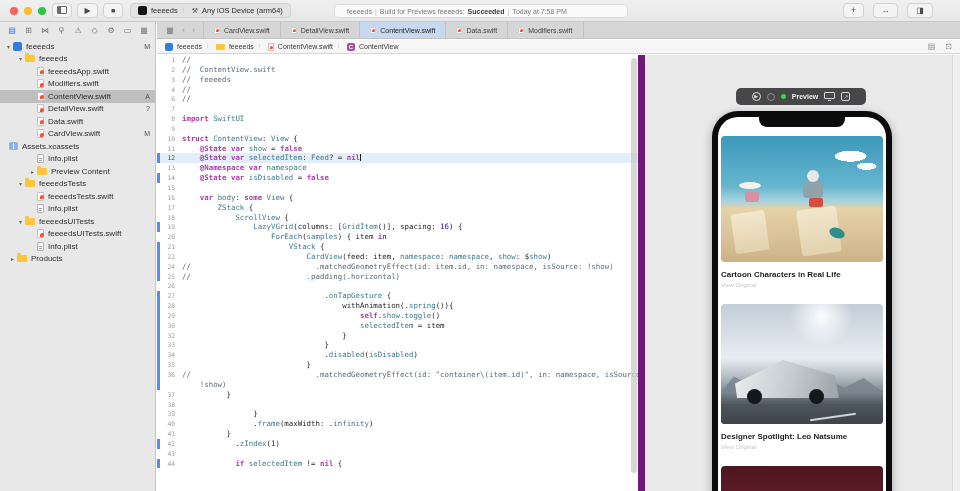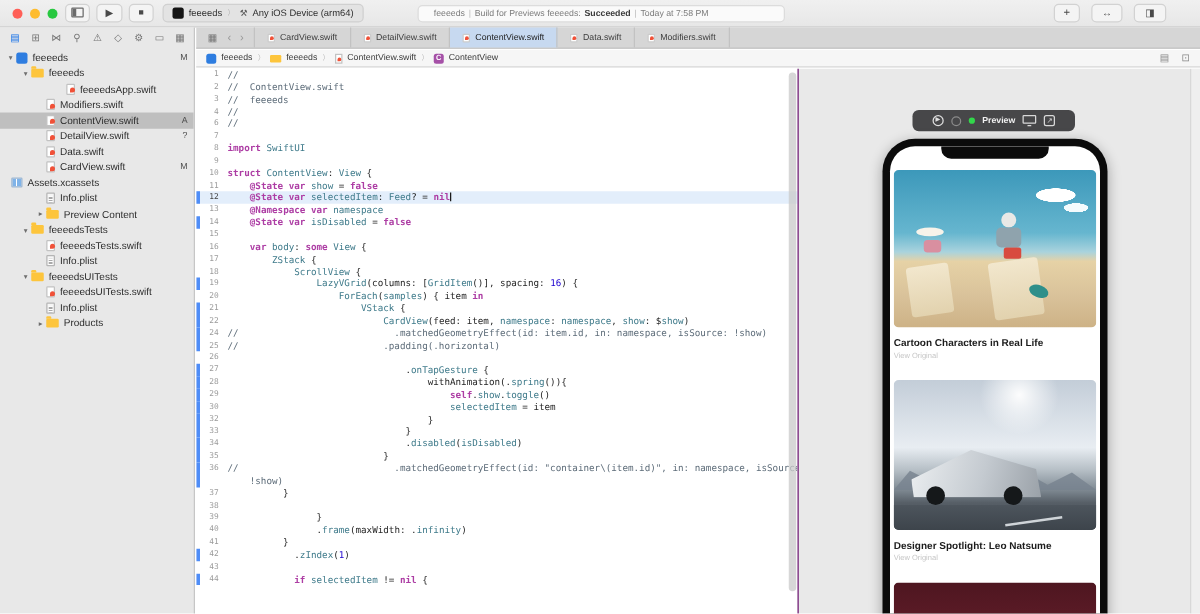--- a/index.html
+++ b/index.html
@@ -76,21 +76,21 @@
   .cl.cur .ln { color:#444; }
   .ct { flex:1; font-size:7.4px; white-space:pre; overflow:hidden; color:#262626; padding-left:3px; }
   .c-kw { color:#ad3da4; font-weight:bold; }
   .c-num { color:#1c00cf; }
   .c-type { color:#3e7a8a; }
   .c-com { color:#5d6c79; }
   .caret { display:inline-block; width:1px; height:7.5px; background:#1a1a1a; vertical-align:-1px; }
   .ed-scroll { position:absolute; right:1px; top:3px; width:6px; height:415px; background:#c9c9c9; border-radius:3px; opacity:.75; }
 
   
-  .canvas { position:absolute; left:638px; top:55px; width:322px; height:436px; background:#e9e9e9; border-left:1px solid #701a75; overflow:hidden; }
+  .canvas { position:absolute; left:638px; top:55px; width:322px; height:436px; background:#e9e9e9; border-left:7px solid #701a75; overflow:hidden; }
   .canvas-scroll { position:absolute; right:0; top:0; bottom:0; width:8px; background:#efefef; border-left:1px solid #d8d8d8; }
   .pv-bar { position:absolute; left:91px; top:33px; width:130px; height:17px; background:rgba(58,58,60,.93); border-radius:5px; display:flex; align-items:center; justify-content:center; gap:6px; }
   .ic-playcirc { width:9px; height:9px; border:1px solid #dfdfdf; border-radius:50%; color:#dfdfdf; font-size:5px; line-height:7px; text-align:center; }
   .ic-dimcirc { width:8px; height:8px; border:1px solid #8b8b8b; border-radius:50%; }
   .dot-green { width:5px; height:5px; border-radius:50%; background:#32d74b; }
   .pv-label { color:#f1f1f1; font-size:7px; font-weight:bold; }
   .ic-display { width:11px; height:7px; border:1px solid #d8d8d8; border-radius:1px; position:relative; margin-bottom:2px; }
   .ic-display::after { content:""; position:absolute; left:3px; right:3px; bottom:-3px; height:1.5px; background:#d8d8d8; }
   .ic-frame { width:9px; height:9px; border:1px solid #d8d8d8; border-radius:2px; color:#d8d8d8; font-size:6px; line-height:8px; text-align:center; }
 
@@ -181,21 +181,21 @@
           <span class="disc">▾</span>
           <span class="fic project"></span>
           <span>feeeeds</span>
           <span class="badge">M</span>
         </div>
         <div class="trow" style="padding-left: 16px;">
           <span class="disc">▾</span>
           <span class="fic folder"></span>
           <span>feeeeds</span>
         </div>
-        <div class="trow" style="padding-left: 44px;">
+        <div class="trow" style="padding-left: 28px;">
           <span class="disc"></span>
           <span class="fic swift"></span>
           <span>feeeedsApp.swift</span>
         </div>
         <div class="trow" style="padding-left: 28px;">
           <span class="disc"></span>
           <span class="fic swift"></span>
           <span>Modifiers.swift</span>
         </div>
         <div class="trow sel" style="padding-left: 28px;">
@@ -259,21 +259,21 @@
         <div class="trow" style="padding-left: 28px;">
           <span class="disc"></span>
           <span class="fic swift"></span>
           <span>feeeedsUITests.swift</span>
         </div>
         <div class="trow" style="padding-left: 28px;">
           <span class="disc"></span>
           <span class="fic plist"></span>
           <span>Info.plist</span>
         </div>
-        <div class="trow" style="padding-left: 28px;">
+        <div class="trow" style="padding-left: 8px;">
           <span class="disc">▸</span>
           <span class="fic folder"></span>
           <span>Products</span>
         </div>
       </div>
   </div>
 
   <div class="tabbar">
     <div class="tab-ctl">
       <span class="nav-ic">▦</span>

